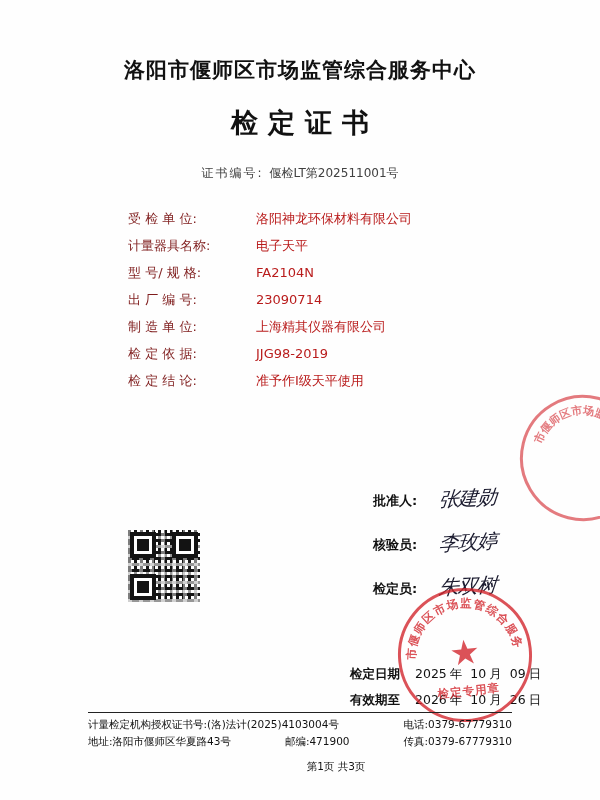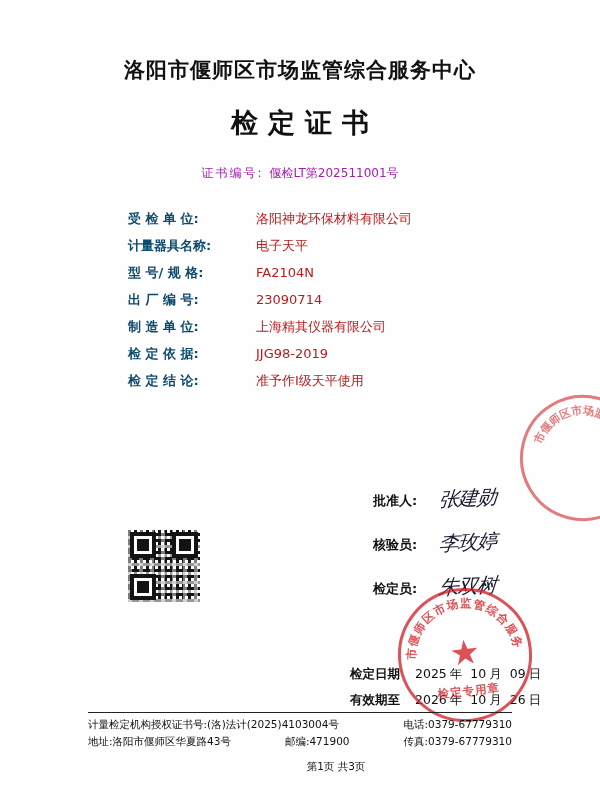--- a/index.html
+++ b/index.html
@@ -51,21 +51,21 @@
   }
 
   
   .cert-no-row {
     position: absolute;
     top: 165px;
     left: 0;
     width: 600px;
     text-align: center;
     font-size: 12px;
-    color: #a21caf;
+    color: #404040;
     font-family: "DejaVu Sans", sans-serif;
   }
   .cert-no-label {
     letter-spacing: 2px;
   }
   .cert-no-value {
     margin-left: 6px;
   }
 
   
@@ -78,22 +78,22 @@
   .field-row {
     display: flex;
     align-items: baseline;
     height: 27px;
     font-size: 13px;
     font-family: "DejaVu Sans", sans-serif;
   }
   .field-label {
     width: 128px;
     flex: 0 0 128px;
-    font-weight: bold;
-    color: #0c4a6e;
+    font-weight: normal;
+    color: #7f1d1d;
     display: flex;
     justify-content: space-between;
   }
   .field-value {
     font-size: 13px;
     color: #b91c1c;
     white-space: nowrap;
   }
 
   

